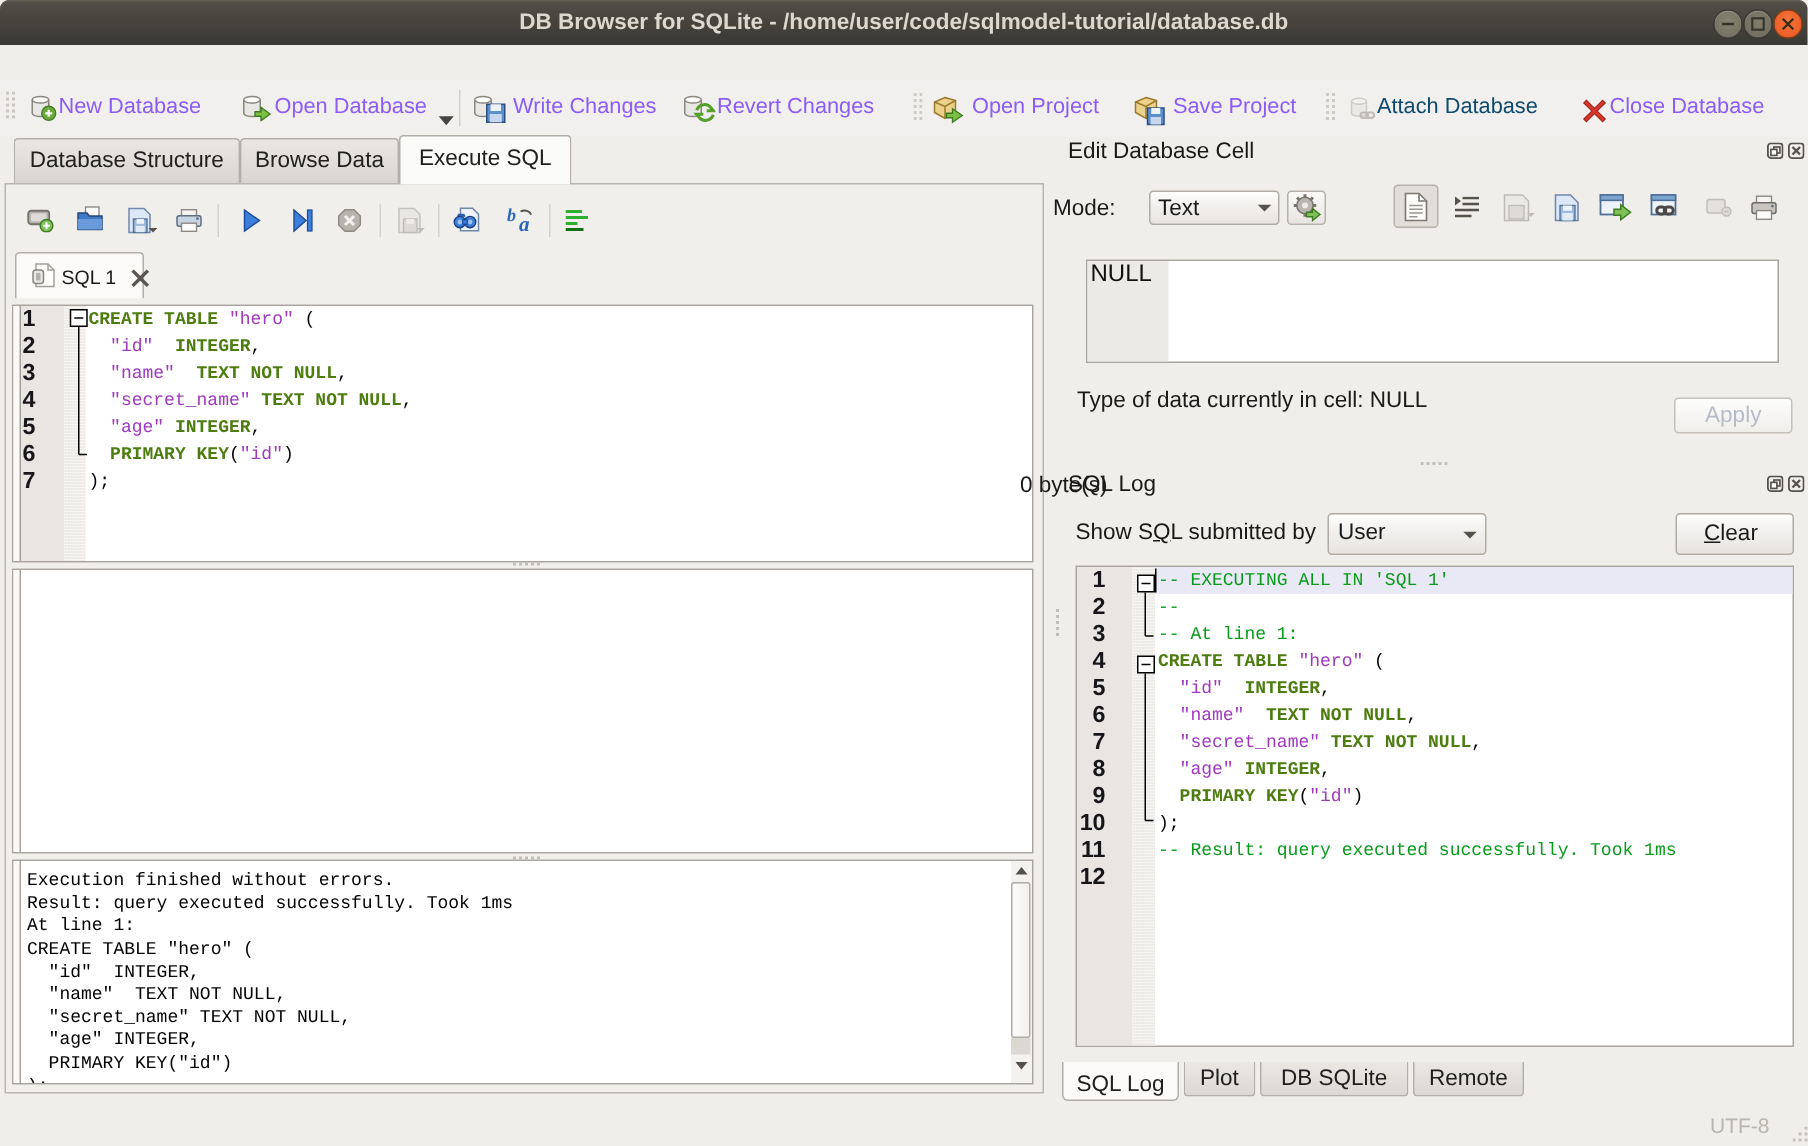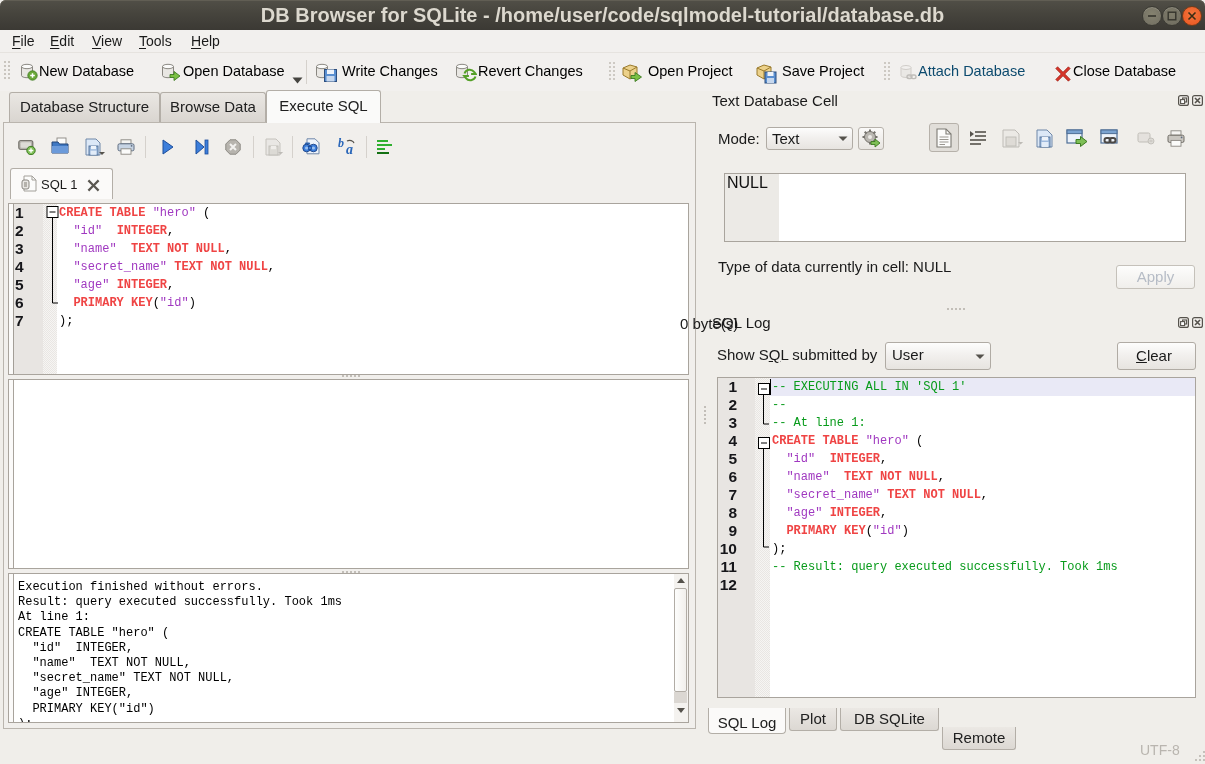--- a/index.html
+++ b/index.html
@@ -1,40 +1,40 @@
 <!DOCTYPE html>
 <html><head>
 <meta charset="utf-8">
 <style>
 html,body{margin:0;padding:0;}
 body{width:1205px;height:764px;overflow:hidden;font-family:"Liberation Sans",sans-serif;background:#f0eeea;}
 .abs{position:absolute;}
 #win{position:absolute;left:0;top:0;width:1205px;height:764px;background:#f0eeea;}
 
 #titlebar{position:absolute;left:0;top:0;width:1205px;height:30px;background:linear-gradient(#514f47,#45433c 50%,#3b3934 100%);border-radius:6px 6px 0 0;box-shadow:inset 0 1px 0 #615e54;}
-#titletext{position:absolute;left:0;top:0;width:100%;height:30px;line-height:30px;text-align:center;color:#dcd8ce;font-size:20px;font-weight:bold;}
+#titletext{position:absolute;left:0;top:0;width:100%;height:30px;line-height:30px;text-align:center;color:#dcd8ce;font-size:15px;font-weight:bold;}
 .winbtn{position:absolute;top:6px;width:18px;height:18px;border-radius:50%;}
 
 #menubar{position:absolute;left:0;top:30px;width:1205px;height:22px;background:#f2f0ee;border-bottom:1px solid #e6e3df;}
 .menuitem{position:absolute;top:0;height:22px;line-height:22px;font-size:14px;color:#1a1a1a;}
 .menuitem u{text-decoration-thickness:1px;text-underline-offset:2px;}
 
 #toolbarbg{position:absolute;left:0;top:53px;width:1205px;height:38px;background:#f2f0ee;}
-.tbtext{position:absolute;top:62px;font-size:14.5px;color:#000000;height:18px;line-height:18px;white-space:nowrap;}
+.tbtext{position:absolute;top:62px;font-size:14.5px;color:#8b5cf6;height:18px;line-height:18px;white-space:nowrap;}
 .tbsep{position:absolute;top:60px;width:1px;height:24px;background:#d5d1cc;}
 
 .mtab{position:absolute;font-size:15px;color:#202020;text-align:center;box-sizing:border-box;}
 .mtab.inactive{top:92px;height:30px;line-height:28px;background:linear-gradient(#eae7e3,#d9d5d0);border:1px solid #b3aea7;border-bottom:none;border-radius:3px 3px 0 0;}
 .mtab.active{top:90px;height:33px;line-height:30px;background:#fafaf9;border:1px solid #b3aea7;border-bottom:none;border-radius:3px 3px 0 0;z-index:5;}
 
 #leftframe{position:absolute;left:3px;top:122px;width:693px;height:607px;background:#f1efec;border:1px solid #bab5ae;box-sizing:border-box;}
 .whitebox{position:absolute;background:#fff;border:1px solid #a9a49d;box-sizing:border-box;}
 
 .mono{font-family:"Liberation Mono",monospace;}
-.kw{color:#ef4444;font-weight:bold;}
+.kw{color:#4d7c0f;font-weight:bold;}
 .idq{color:#a038c0;}
 .cmt{color:#089b1b;}
 .lnum{font-family:"Liberation Sans",sans-serif;font-weight:bold;font-size:15.5px;color:#16161a;}
 
 .docktitle{position:absolute;font-size:15px;line-height:17px;color:#1a1a1a;white-space:nowrap;}
 .ubtn{position:absolute;box-sizing:border-box;background:linear-gradient(#fdfdfc,#f2f0ee 45%,#e7e4e0);border:1px solid #b0aba4;border-radius:3px;font-size:13.5px;color:#1a1a1a;text-align:center;}
 
 .btab{position:absolute;font-size:15px;color:#202020;text-align:center;box-sizing:border-box;}
 </style>
 </head>
@@ -49,27 +49,20 @@
   </div>
   <div class="winbtn" style="left:1162px;background:radial-gradient(circle at 50% 40%,#807d6b,#6d6a5e);border:1px solid #3b3a33;box-shadow:inset 0 1px 0 rgba(255,255,255,.15);">
     <svg width="18" height="18" viewBox="0 0 18 18">
         <rect x="5.2" y="5.2" width="7.6" height="7.6" fill="none" stroke="#35342c" stroke-width="1.4"></rect>
       </svg>
   </div>
   <div class="winbtn" style="left:1182px;background:radial-gradient(circle at 50% 40%,#f4763c,#ea5420);border:1px solid #743c1a;">
     <svg width="18" height="18" viewBox="0 0 18 18">
         <path d="M5.5 5.5 L12.5 12.5 M12.5 5.5 L5.5 12.5" stroke="#3c2c14" stroke-width="1.6"></path>
       </svg>
-  </div>
-  <div id="menubar">
-    <span class="menuitem" style="left:12px;"><u>F</u>ile</span>
-    <span class="menuitem" style="left:50px;"><u>E</u>dit</span>
-    <span class="menuitem" style="left:92px;"><u>V</u>iew</span>
-    <span class="menuitem" style="left:139px;"><u>T</u>ools</span>
-    <span class="menuitem" style="left:191px;"><u>H</u>elp</span>
   </div>
   <div id="toolbarbg"></div>
   <div id="toolbar">
     <svg class="abs" style="left:4px;top:61px;" width="8" height="18" viewBox="0 0 8 18">
         <g fill="#c9c5bf">
           <rect x="0" y="0" width="2" height="2"></rect>
           <rect x="4" y="0" width="2" height="2"></rect>
           <rect x="0" y="4" width="2" height="2"></rect>
           <rect x="4" y="4" width="2" height="2"></rect>
           <rect x="0" y="8" width="2" height="2"></rect>
@@ -235,21 +228,21 @@
         <path d="M9 5 a4.5 3.5 0 0 1 7 2.2" fill="none" stroke="#55524c" stroke-width="1.2"></path>
       </svg>
       <div class="tbsep" style="left:366px;top:136px;height:22px;"></div>
       <svg class="abs" style="left:377px;top:140px;" width="16" height="14" viewBox="0 0 16 14">
         <rect x="0" y="0" width="11" height="2" fill="#2faf2f"></rect>
         <rect x="0" y="4" width="15" height="2" fill="#2faf2f"></rect>
         <rect x="0" y="8" width="8" height="2" fill="#2faf2f"></rect>
         <rect x="0" y="12" width="12" height="2" fill="#137013"></rect>
       </svg>
     </div>
-    <div id="sqltab" style="position:absolute;left:10px;top:168px;width:103px;height:31px;background:#fbfaf9;border:1px solid #b3aea7;border-bottom:none;border-radius:3px 3px 0 0;box-sizing:border-box;">
+    <div id="sqltab" style="position:absolute;left:10px;top:168px;width:86px;height:31px;background:#fbfaf9;border:1px solid #b3aea7;border-bottom:none;border-radius:3px 3px 0 0;box-sizing:border-box;">
       <svg class="abs" style="left:10px;top:6px;" width="17" height="17" viewBox="0 0 17 17">
         <path d="M3 1 h8 l4 4 v11 H3 z" fill="#fcfcfb" stroke="#a3a09a" stroke-width="1"></path>
         <path d="M11 1 v4 h4" fill="none" stroke="#a3a09a" stroke-width="1"></path>
         <rect x="1" y="5" width="7" height="9" rx="2" fill="#e9e7e4" stroke="#8a8781" stroke-width="1"></rect>
         <rect x="3" y="7" width="3" height="5" fill="#b5b2ac"></rect>
       </svg>
       <span style="position:absolute;left:30px;top:8px;font-size:13px;color:#1a1a1a;">SQL 1</span>
       <svg class="abs" style="left:76px;top:10px;" width="13" height="13" viewBox="0 0 13 13">
         <path d="M2.2 0.6 L6.5 4.9 L10.8 0.6 L12.4 2.2 L8.1 6.5 L12.4 10.8 L10.8 12.4 L6.5 8.1 L2.2 12.4 L0.6 10.8 L4.9 6.5 L0.6 2.2 Z" fill="#5a5751"></path>
       </svg>
@@ -330,31 +323,31 @@
   <div id="rightdock">
     <svg class="abs" style="left:703px;top:406px;" width="4" height="18" viewBox="0 0 4 18">
         <g fill="#c2beb8">
           <rect x="1" y="0" width="2" height="2"></rect>
           <rect x="1" y="4" width="2" height="2"></rect>
           <rect x="1" y="8" width="2" height="2"></rect>
           <rect x="1" y="12" width="2" height="2"></rect>
           <rect x="1" y="16" width="2" height="2"></rect>
         </g>
       </svg>
-    <div class="docktitle" style="left:712px;top:92px;">Text Database Cell</div>
+    <div class="docktitle" style="left:712px;top:92px;">Edit Database Cell</div>
     <svg class="abs" style="left:1178px;top:95px;" width="11" height="11" viewBox="0 0 11 11">
         <rect x="0.6" y="0.6" width="9.8" height="9.8" rx="2" fill="none" stroke="#55524c" stroke-width="1.2"></rect>
         <rect x="4.6" y="3" width="4" height="4" fill="none" stroke="#55524c" stroke-width="1.1"></rect>
         <rect x="2.6" y="4.6" width="4" height="4" fill="#fff" stroke="#55524c" stroke-width="1.1"></rect>
       </svg>
     <svg class="abs" style="left:1192px;top:95px;" width="11" height="11" viewBox="0 0 11 11">
         <rect x="0.6" y="0.6" width="9.8" height="9.8" rx="2" fill="none" stroke="#55524c" stroke-width="1.2"></rect>
         <path d="M3 3 L8 8 M8 3 L3 8" stroke="#55524c" stroke-width="1.6"></path>
       </svg>
-    <div class="docktitle" style="left:718px;top:130px;">Mode:</div>
+    <div class="docktitle" style="left:702px;top:130px;">Mode:</div>
     <div class="ubtn" style="left:766px;top:127px;width:87px;height:23px;"></div>
     <div class="docktitle" style="left:772px;top:130px;">Text</div>
     <svg class="abs" style="left:838px;top:136px;" width="10" height="6" viewBox="0 0 10 6">
         <path d="M0.5 0.5 L5 5 L9.5 0.5 Z" fill="#55524c"></path>
       </svg>
     <div class="abs" style="left:858px;top:127px;width:26px;height:23px;background:linear-gradient(#fbfaf9,#e8e5e1);border:1px solid #b6b1aa;border-radius:3px;box-sizing:border-box;"></div>
     <svg class="abs" style="left:861px;top:128px;" width="20" height="20" viewBox="0 0 20 20">
       <circle cx="9" cy="9" r="5.5" fill="#b9b6b0" stroke="#77746e" stroke-width="1"></circle>
       <g stroke="#77746e" stroke-width="2">
           <line x1="9" y1="1.5" x2="9" y2="4"></line>
@@ -491,21 +484,21 @@
   <span class="idq">"name"</span>  <span class="kw">TEXT NOT NULL</span>,
   <span class="idq">"secret_name"</span> <span class="kw">TEXT NOT NULL</span>,
   <span class="idq">"age"</span> <span class="kw">INTEGER</span>,
   <span class="kw">PRIMARY KEY</span>(<span class="idq">"id"</span>)
 );
 <span class="cmt">-- Result: query executed successfully. Took 1ms</span></div>
     </div>
     <div class="btab" style="left:708px;top:708px;width:78px;height:26px;background:#fbfaf9;border:1px solid #b3aea7;border-top:none;border-radius:0 0 4px 4px;line-height:29px;z-index:5;">SQL Log</div>
     <div class="btab" style="left:789px;top:708px;width:48px;height:23px;background:linear-gradient(#ebe8e4,#dcd8d3);border:1px solid #b3aea7;border-top:none;border-radius:0 0 3px 3px;line-height:21px;">Plot</div>
     <div class="btab" style="left:840px;top:708px;width:99px;height:23px;background:linear-gradient(#ebe8e4,#dcd8d3);border:1px solid #b3aea7;border-top:none;border-radius:0 0 3px 3px;line-height:21px;">DB SQLite</div>
-    <div class="btab" style="left:942px;top:708px;width:74px;height:23px;background:linear-gradient(#ebe8e4,#dcd8d3);border:1px solid #b3aea7;border-top:none;border-radius:0 0 3px 3px;line-height:21px;margin-top:19px;">Remote</div>
+    <div class="btab" style="left:942px;top:708px;width:74px;height:23px;background:linear-gradient(#ebe8e4,#dcd8d3);border:1px solid #b3aea7;border-top:none;border-radius:0 0 3px 3px;line-height:21px;">Remote</div>
   </div>
   <div id="statusbar">
     <div class="abs" style="left:1140px;top:742px;font-size:14px;color:#b9b5af;">UTF-8</div>
     <svg class="abs" style="left:1195px;top:751px;" width="11" height="11" viewBox="0 0 11 11">
         <g fill="#c5c1bb">
           <rect x="8" y="0" width="2" height="2"></rect>
           <rect x="8" y="4" width="2" height="2"></rect>
           <rect x="4" y="4" width="2" height="2"></rect>
           <rect x="8" y="8" width="2" height="2"></rect>
           <rect x="4" y="8" width="2" height="2"></rect>

